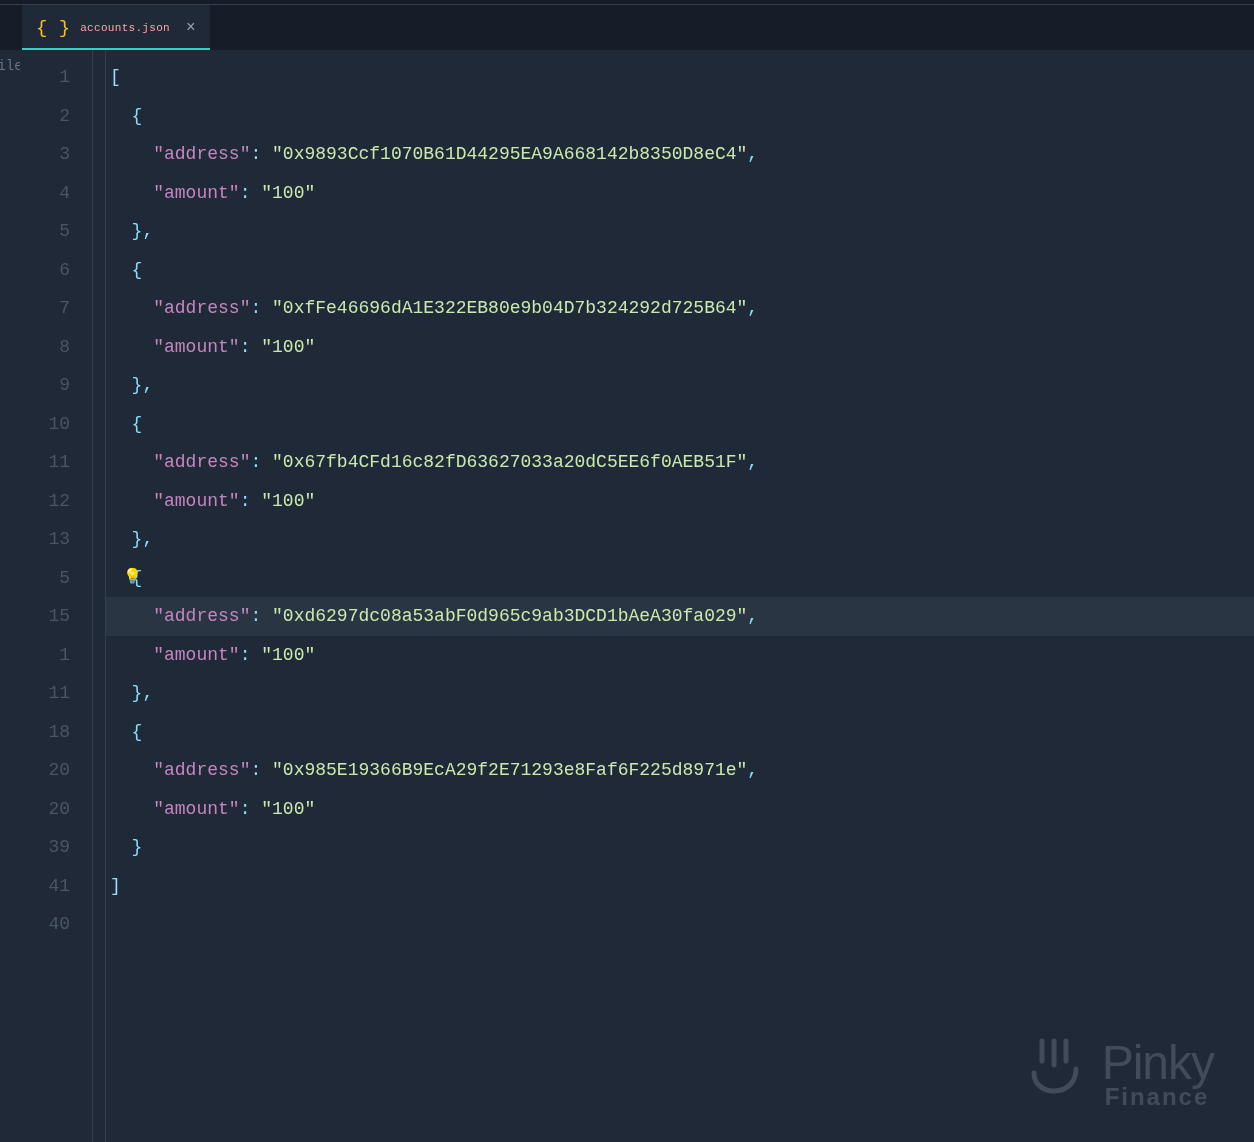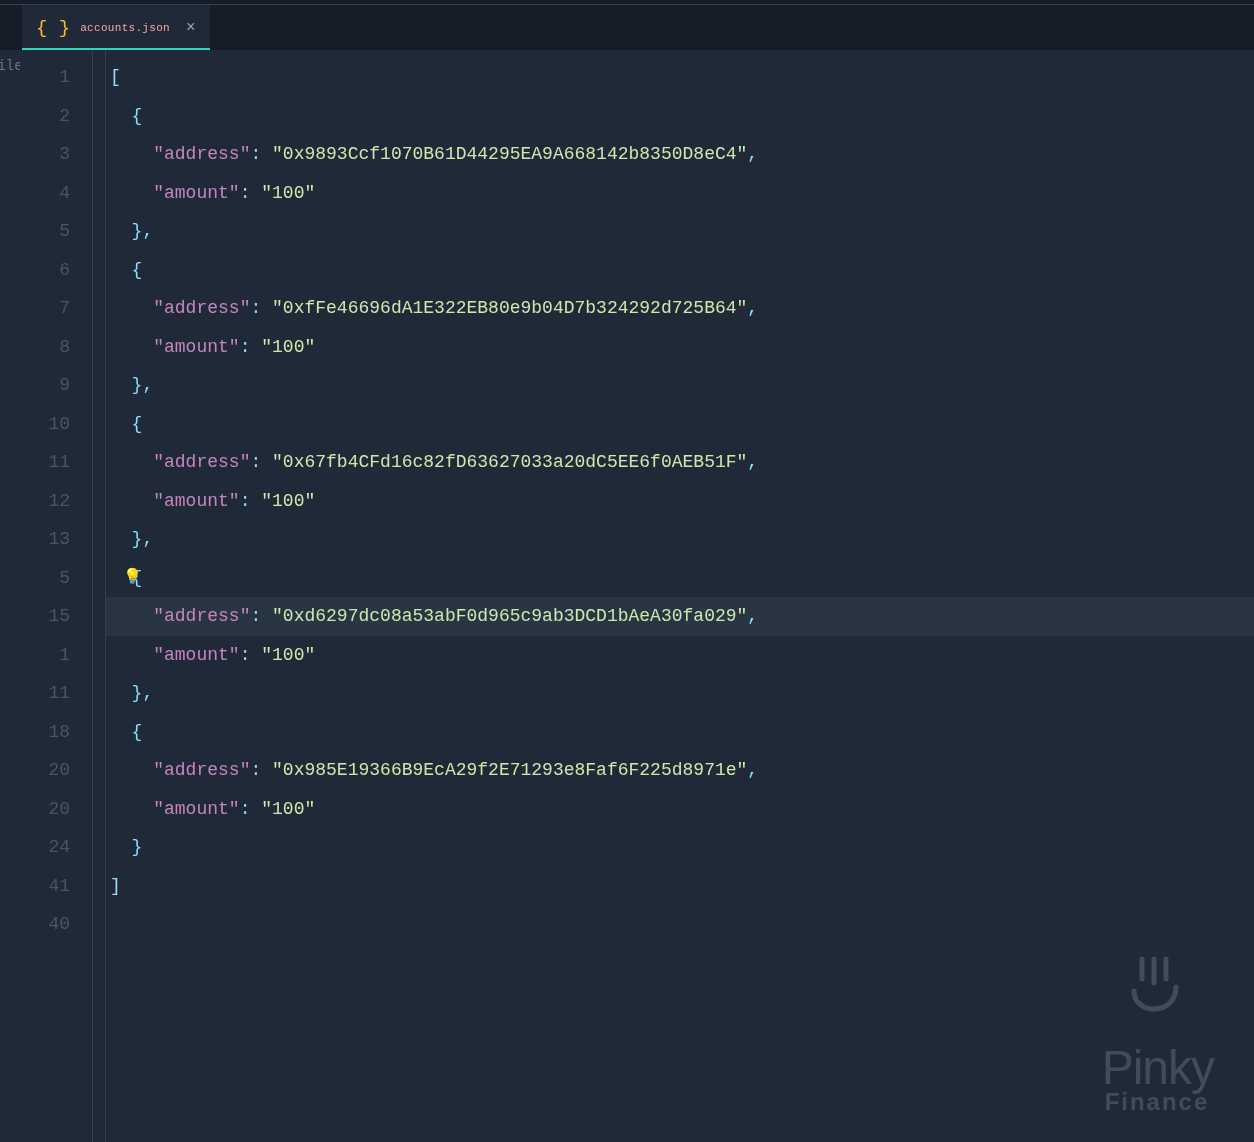--- a/index.html
+++ b/index.html
@@ -137,21 +137,20 @@
     .tok-comma { color: #89ddff; }
     .watermark {
       position: absolute;
       bottom: 28px;
       right: 40px;
       display: flex;
       align-items: center;
       gap: 12px;
       opacity: 0.28;
       color: #9ca3af;
-      flex-direction: column;
     }
     .watermark-icon {
       font-size: 56px;
     }
     .watermark-text {
       display: flex;
       flex-direction: column;
       line-height: 1;
     }
     .watermark-brand {
@@ -199,21 +198,21 @@
       <div class="gutter-line">11</div>
       <div class="gutter-line">12</div>
       <div class="gutter-line">13</div>
       <div class="gutter-line">5</div>
       <div class="gutter-line">15</div>
       <div class="gutter-line">1</div>
       <div class="gutter-line">11</div>
       <div class="gutter-line">18</div>
       <div class="gutter-line">20</div>
       <div class="gutter-line">20</div>
-      <div class="gutter-line">24</div>
+      <div class="gutter-line">39</div>
       <div class="gutter-line">41</div>
       <div class="gutter-line">40</div>
     </div>
   <div class="code-border"></div>
   <div class="code-content" id="code">
       <div class="code-line"><span class="tok-bracket">[</span></div>
       <div class="code-line"><span>  </span><span class="tok-brace">{</span></div>
       <div class="code-line"><span>    </span><span class="tok-key">"address"</span><span class="tok-colon">:</span><span> </span><span class="tok-string">"0x9893Ccf1070B61D44295EA9A668142b8350D8eC4"</span><span class="tok-comma">,</span></div>
       <div class="code-line"><span>    </span><span class="tok-key">"amount"</span><span class="tok-colon">:</span><span> </span><span class="tok-string">"100"</span></div>
       <div class="code-line"><span>  </span><span class="tok-brace">}</span><span class="tok-comma">,</span></div>

